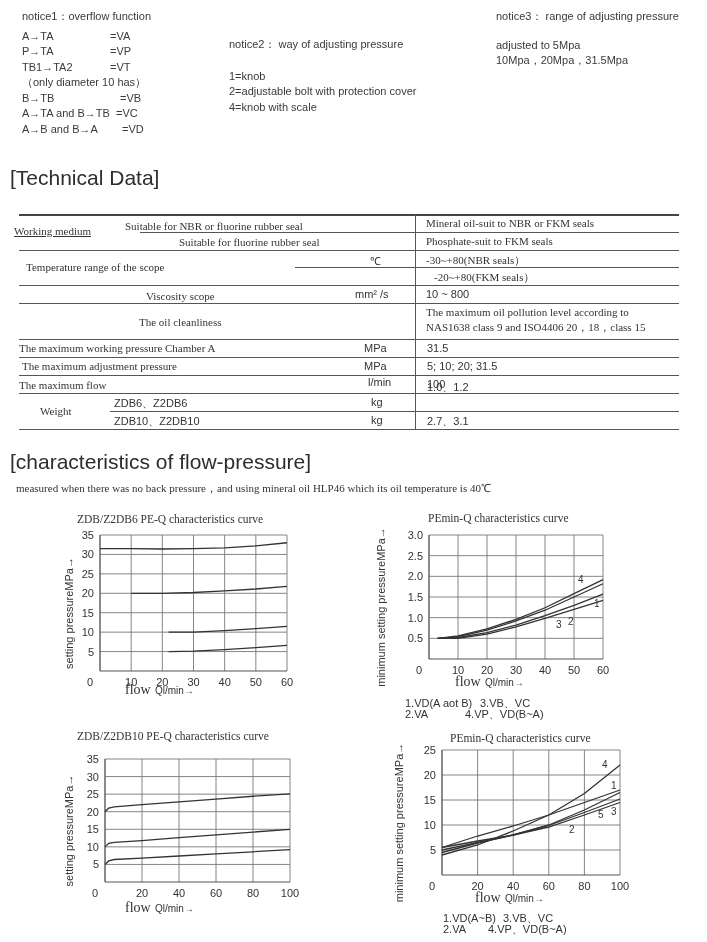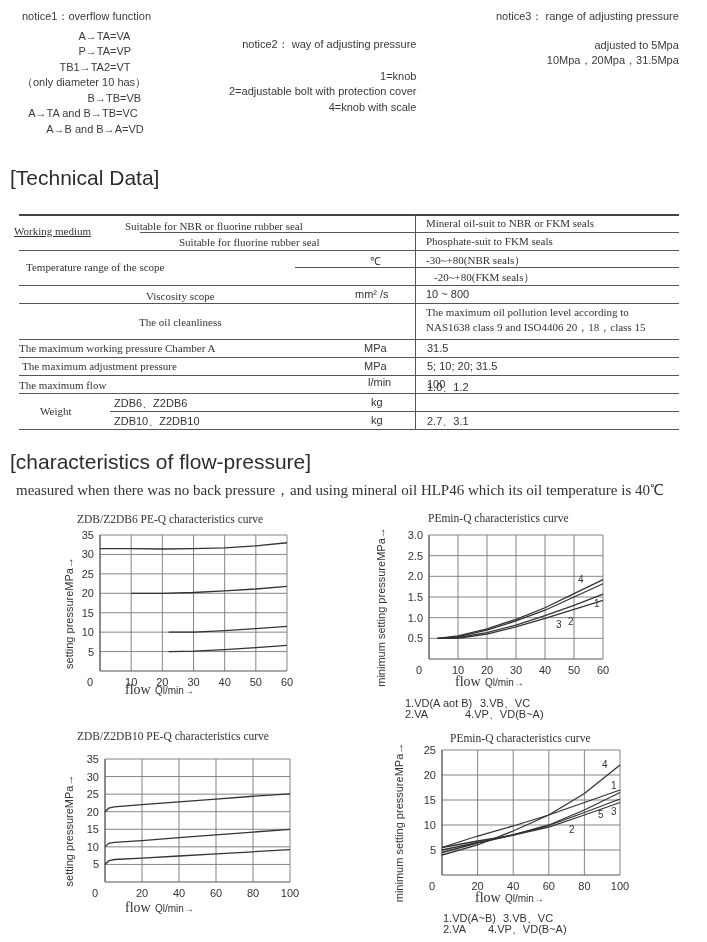--- a/index.html
+++ b/index.html
@@ -1,20 +1,20 @@
 <!DOCTYPE html>
 <html><head>
 <meta charset="utf-8">
 <style>
   html,body{margin:0;padding:0;background:#fff;}
   body{width:707px;height:942px;position:relative;overflow:hidden;color:#333;}
   .sans{font-family:"Liberation Sans",sans-serif;}
   .serif{font-family:"Liberation Serif",serif;}
   .abs{position:absolute;white-space:nowrap;}
-  .notice{font-family:"Liberation Sans",sans-serif;font-size:11px;color:#3a3a3a;line-height:15.5px;text-align:right;}
+  .notice{font-family:"Liberation Sans",sans-serif;font-size:11px;color:#3a3a3a;line-height:15.5px;}
   .notice .title{margin-bottom:4px;}
   .n1row{display:flex;}
   .n1row .l{width:88px;}
   .h1{font-family:"Liberation Sans",sans-serif;font-size:21px;color:#2d2d2d;}
   .tbl-line{position:absolute;height:1px;background:#555;}
   .tbl-vline{position:absolute;width:1px;background:#555;}
   .cell{position:absolute;white-space:nowrap;font-size:11px;color:#333;}
   .cell.serif{font-family:"Liberation Serif",serif;}
   .cell.sans{font-family:"Liberation Sans",sans-serif;}
   svg text{fill:#333;}
@@ -115,21 +115,21 @@
 
 <div class="cell serif" style="left:40px;top:405px;">Weight</div>
 <div class="cell sans" style="left:114px;top:396px;">ZDB6、Z2DB6</div>
 <div class="cell sans" style="left:371px;top:396px;">kg</div>
 <div class="cell sans" style="left:427px;top:380px;">1.0、1.2</div>
 <div class="cell sans" style="left:114px;top:414px;">ZDB10、Z2DB10</div>
 <div class="cell sans" style="left:371px;top:414px;">kg</div>
 <div class="cell sans" style="left:427px;top:414px;">2.7、3.1</div>
 
 <div class="abs h1" style="left:10px;top:450px;">[characteristics of flow-pressure]</div>
-<div class="abs serif" style="left:16px;top:481px;font-size:15px;color:#333;">measured when there was no back pressure，and using mineral oil HLP46 which its oil temperature is 40℃</div>
+<div class="abs serif" style="left:16px;top:481px;font-size:11px;color:#333;">measured when there was no back pressure，and using mineral oil HLP46 which its oil temperature is 40℃</div>
 
 <svg id="charts" width="707" height="942" style="position:absolute;left:0;top:0;" xmlns="http://www.w3.org/2000/svg">
     <text x="77" y="523" font-size="11.5" font-family="&quot;Liberation Serif&quot;, serif">ZDB/Z2DB6 PE-Q  characteristics curve</text>
     <line x1="100" x2="287" y1="651.5714285714286" y2="651.5714285714286" stroke="#777" stroke-width="0.9"></line>
     <text x="94" y="655.5714285714286" font-size="11" text-anchor="end" font-family="&quot;Liberation Sans&quot;, sans-serif">5</text>
     <line x1="100" x2="287" y1="632.1428571428571" y2="632.1428571428571" stroke="#777" stroke-width="0.9"></line>
     <text x="94" y="636.1428571428571" font-size="11" text-anchor="end" font-family="&quot;Liberation Sans&quot;, sans-serif">10</text>
     <line x1="100" x2="287" y1="612.7142857142857" y2="612.7142857142857" stroke="#777" stroke-width="0.9"></line>
     <text x="94" y="616.7142857142857" font-size="11" text-anchor="end" font-family="&quot;Liberation Sans&quot;, sans-serif">15</text>
     <line x1="100" x2="287" y1="593.2857142857143" y2="593.2857142857143" stroke="#777" stroke-width="0.9"></line>

